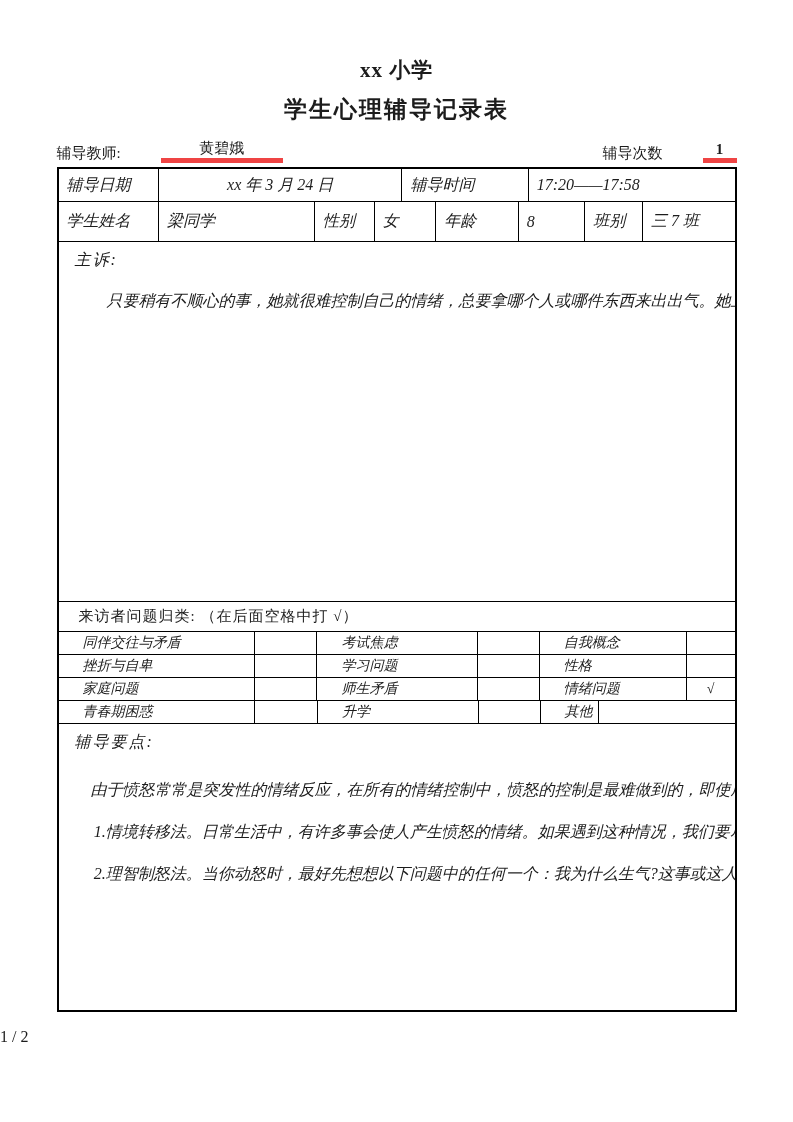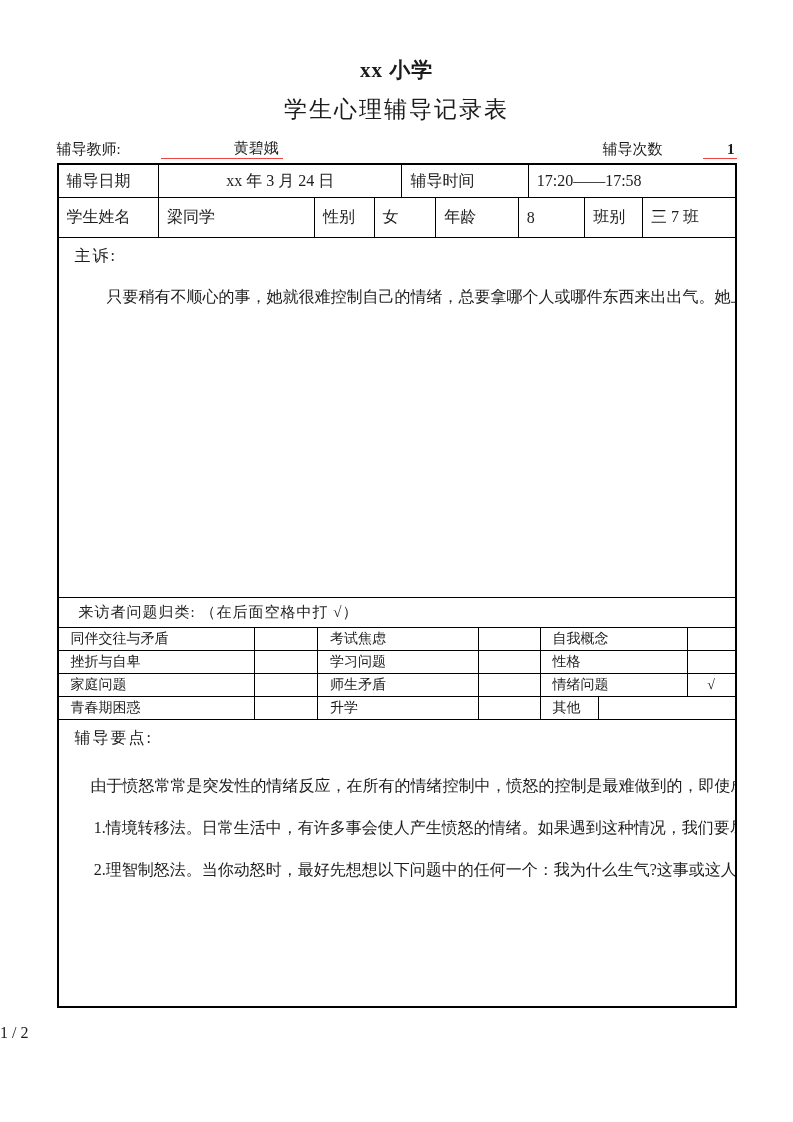--- a/index.html
+++ b/index.html
@@ -14,44 +14,44 @@
 
   .title-school {
     margin-top: 56px;
     text-align: center;
     font-size: 21px; font-weight: bold;
     letter-spacing: 1px;
   }
   .title-form {
     margin-top: 10px;
     text-align: center;
-    font-size: 23px; font-weight: normal;
+    font-size: 23px; font-weight: bold;
     letter-spacing: 2px;
   }
 
   .teacher-line {
     width: 680px; margin: 14px auto 4px auto;
     display: flex; justify-content: space-between; align-items: flex-end;
     font-size: 15px;
   }
   .teacher-left, .sessions-right { display: flex; align-items: flex-end; gap: 40px; }
   .u-line {
     display: inline-block;
-    border-bottom: 1px solid #ef4444;
-    text-align: right;
+    border-bottom: 5px solid #ef4444;
+    text-align: center;
   }
   .u-name { min-width: 122px; padding: 0 4px; }
   .u-count { min-width: 34px; padding: 0 2px; font-weight: bold; }
 
   .form-table {
     width: 680px; margin: 2px auto 0 auto;
     border: 2px solid #000;
     font-size: 16px;
   }
-  .t-row { display: flex; border-bottom: 1px solid #000; }
+  .t-row { display: flex; border-bottom: 1px solid #000; font-style: italic; }
   .t-row:last-child { border-bottom: none; }
   .cell {
     border-right: 1px solid #000;
     display: flex; align-items: center;
     padding: 2px 8px;
     overflow: hidden; white-space: nowrap;
   }
   .cell:last-child { border-right: none; }
   .center { justify-content: center; }
 
@@ -80,21 +80,21 @@
     margin-top: 13px;
     font-size: 16px; line-height: 33px;
     text-align: justify; text-justify: inter-ideograph;
     text-indent: 2em;
   }
 
   .class-heading-row { height: 30px; display:flex; align-items:center;
     padding: 0 20px; border-bottom: 1px solid #000; font-size: 15px; letter-spacing: 1px; }
 
   .grid-row { height: 23px; font-size: 14px; }
-  .grid-row .cell { padding: 0 12px; }
+  .grid-row .cell { padding: 0 24px; }
   .gw-l1 { width: 29.12%; }
   .gw-c1 { width: 9.26%; }
   .gw-l2 { width: 23.82%; }
   .gw-c2 { width: 9.12%; }
   .gw-l3 { width: 21.76%; }
   .gw-c3 { width: 6.92%; }
   .gw-l3s { width: 8.68%; }  
   .gw-c3w { width: 20.00%; } 
   .checkmark { justify-content: center; padding: 0 2px; font-size: 14px; }
 

